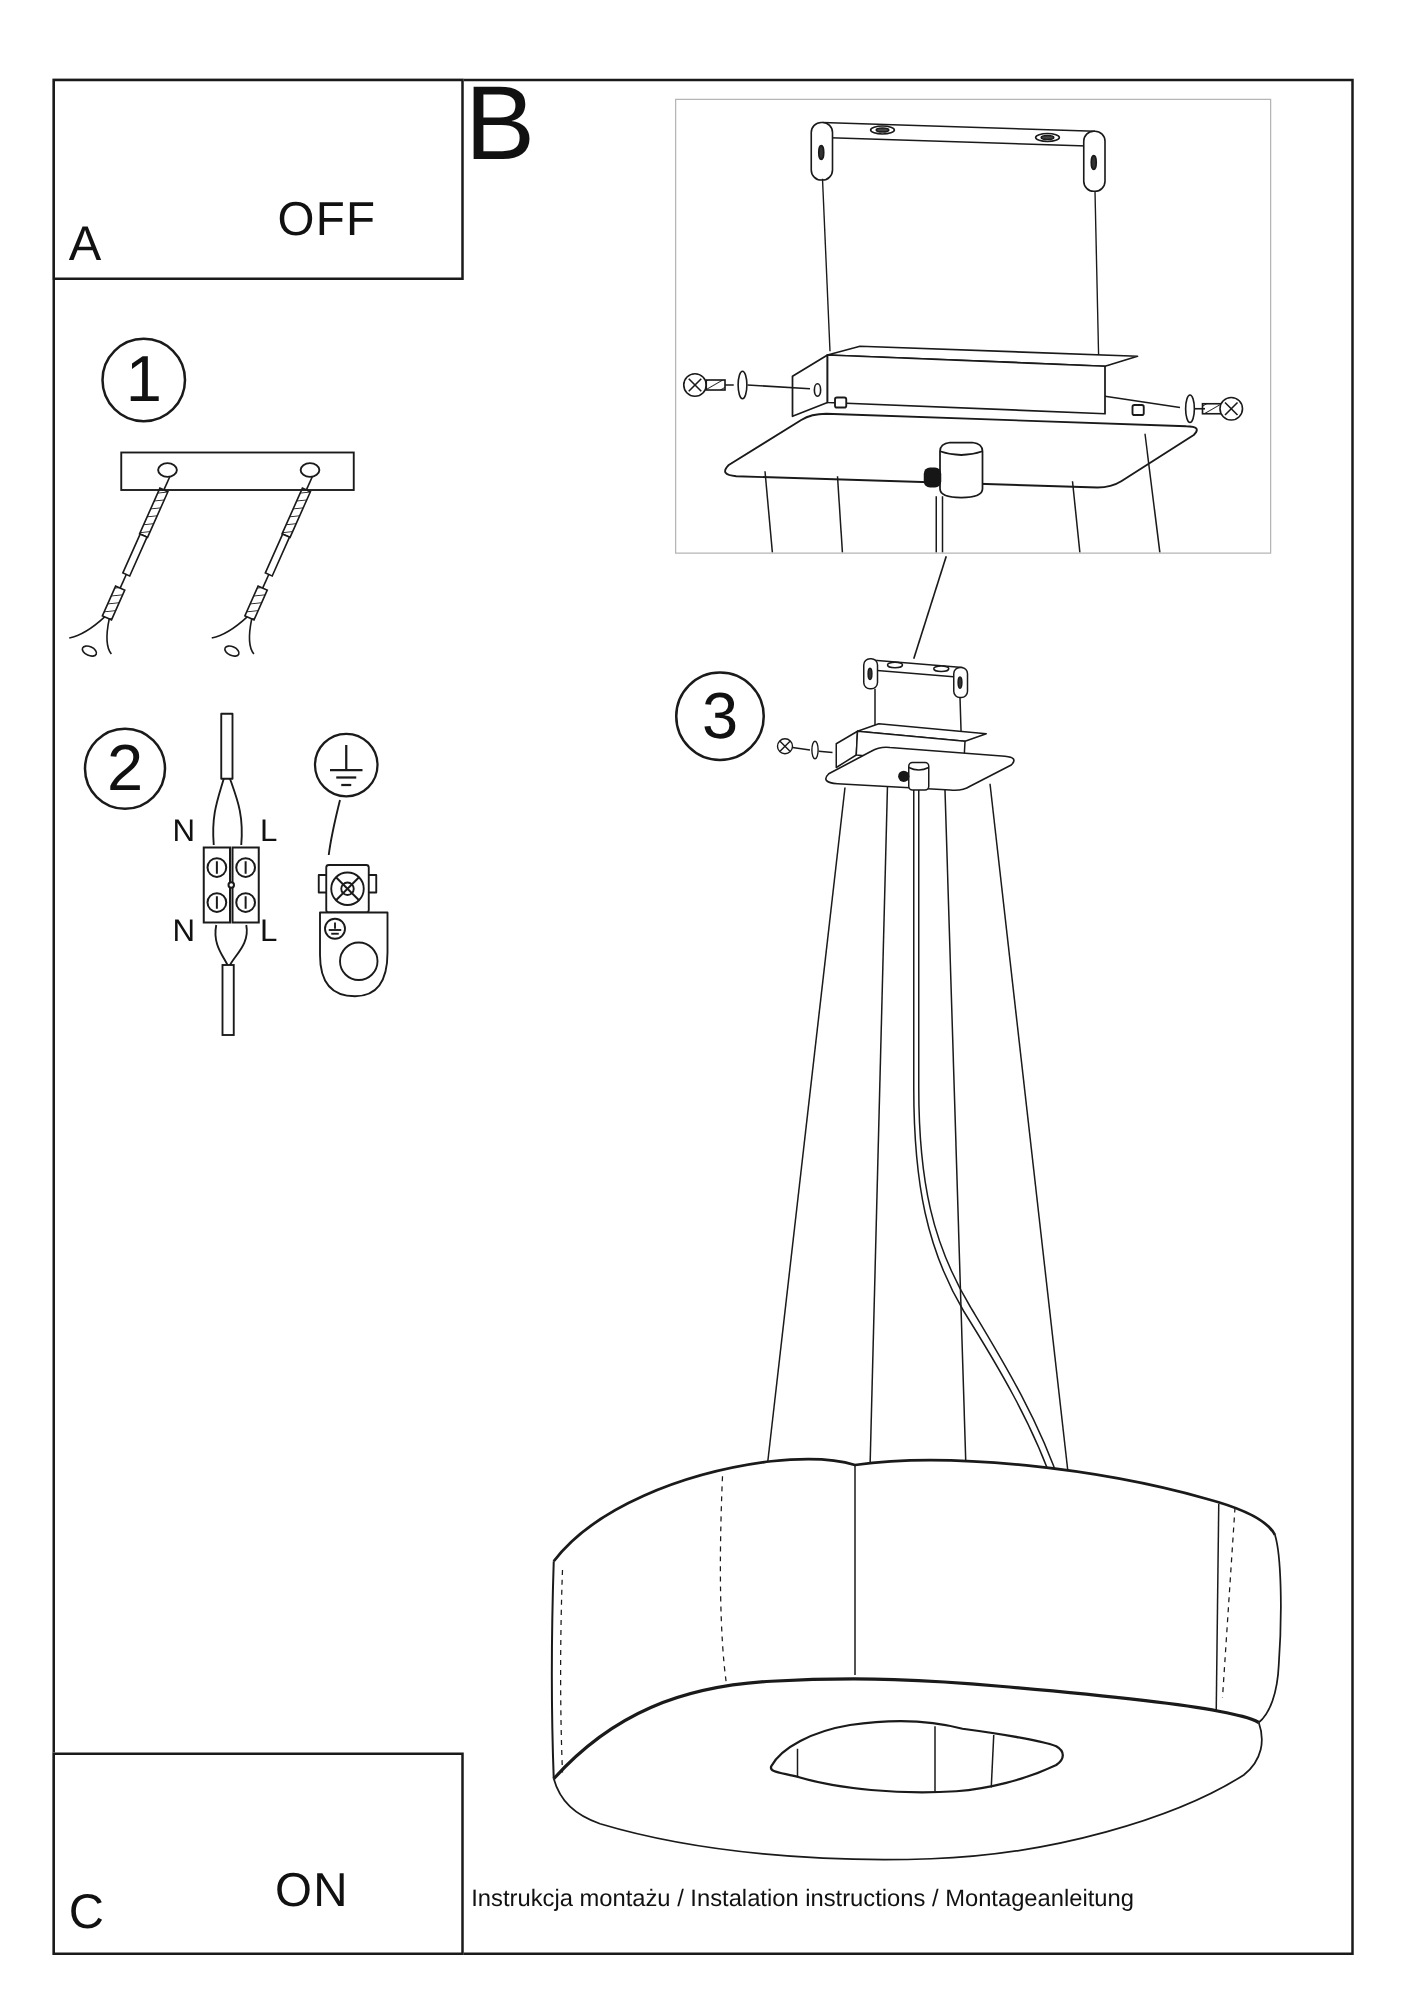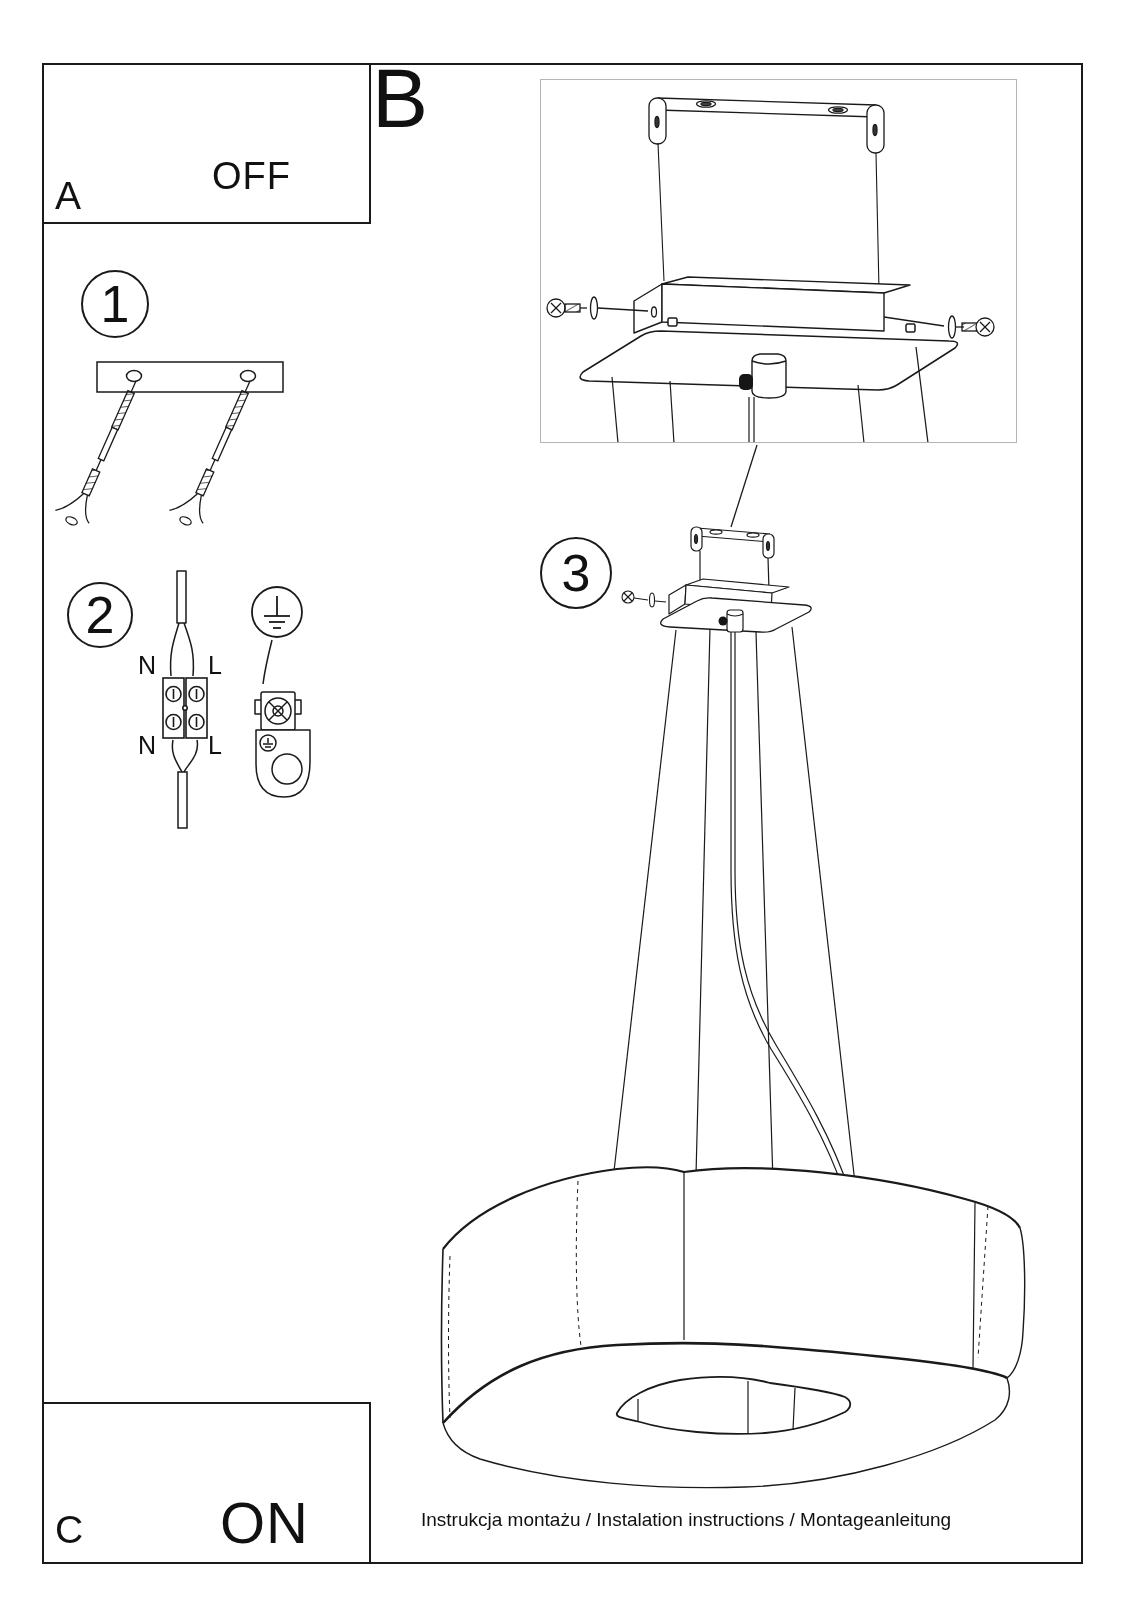--- a/index.html
+++ b/index.html
@@ -311,31 +311,31 @@
     </g>
   </g>
 </svg>
 
 <div class="abs page-frame"></div>
 <div class="abs box-a"></div>
 <div class="abs box-c"></div>
 <div class="abs box-b-detail"></div>
 
 <div class="abs corner-label" style="left:55px;top:176px;">A</div>
-<div class="abs action-label" style="left:212px;top:157px;text-align:center;">OFF</div>
+<div class="abs action-label" style="left:222px;top:157px;text-align:center;">OFF</div>
 
 <div class="abs big-b" style="left:372px;top:56px;">B</div>
 
 <div class="abs step-circle" style="left:82px;top:271px;width:66px;height:66px;">1</div>
 <div class="abs step-circle" style="left:68px;top:583px;width:64px;height:64px;">2</div>
 <div class="abs step-circle" style="left:541px;top:538px;width:70px;height:70px;">3</div>
 
 <div class="abs term-label" style="left:138px;top:653px;">N</div>
 <div class="abs term-label" style="left:208px;top:653px;">L</div>
 <div class="abs term-label" style="left:138px;top:733px;">N</div>
 <div class="abs term-label" style="left:208px;top:733px;">L</div>
 
 <div class="abs corner-label" style="left:55px;top:1510px;">C</div>
-<div class="abs action-label" style="left:220px;top:1494px;font-size:58px;">ON</div>
-
-<div class="abs footer" style="left:377px;top:1508px;margin-left:44px;">
+<div class="abs action-label" style="left:220px;top:1494px;font-size:38px;">ON</div>
+
+<div class="abs footer" style="left:377px;top:1508px;">
   <div>Instrukcja montażu / Instalation instructions / Montageanleitung</div>
 </div>
 
 </body></html>

